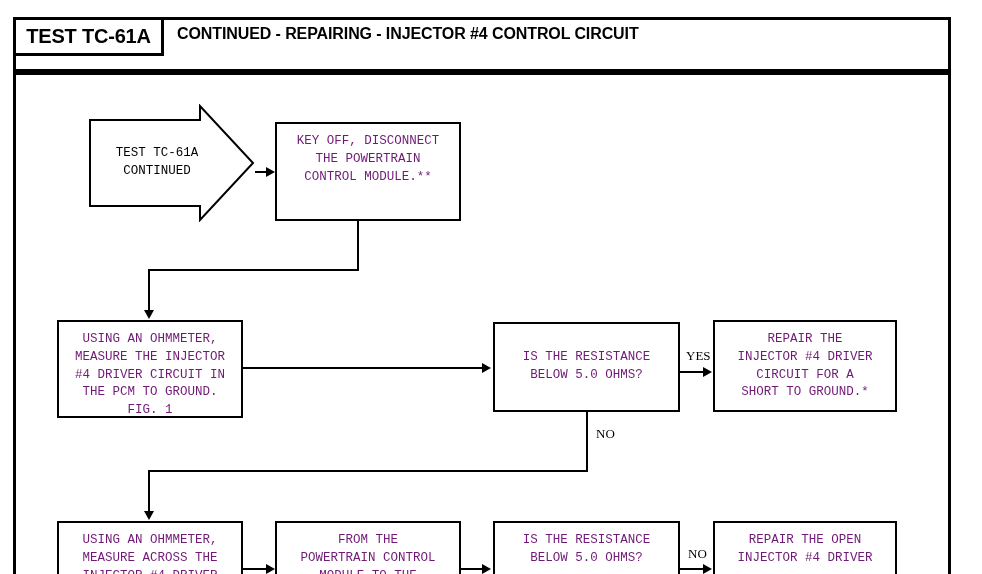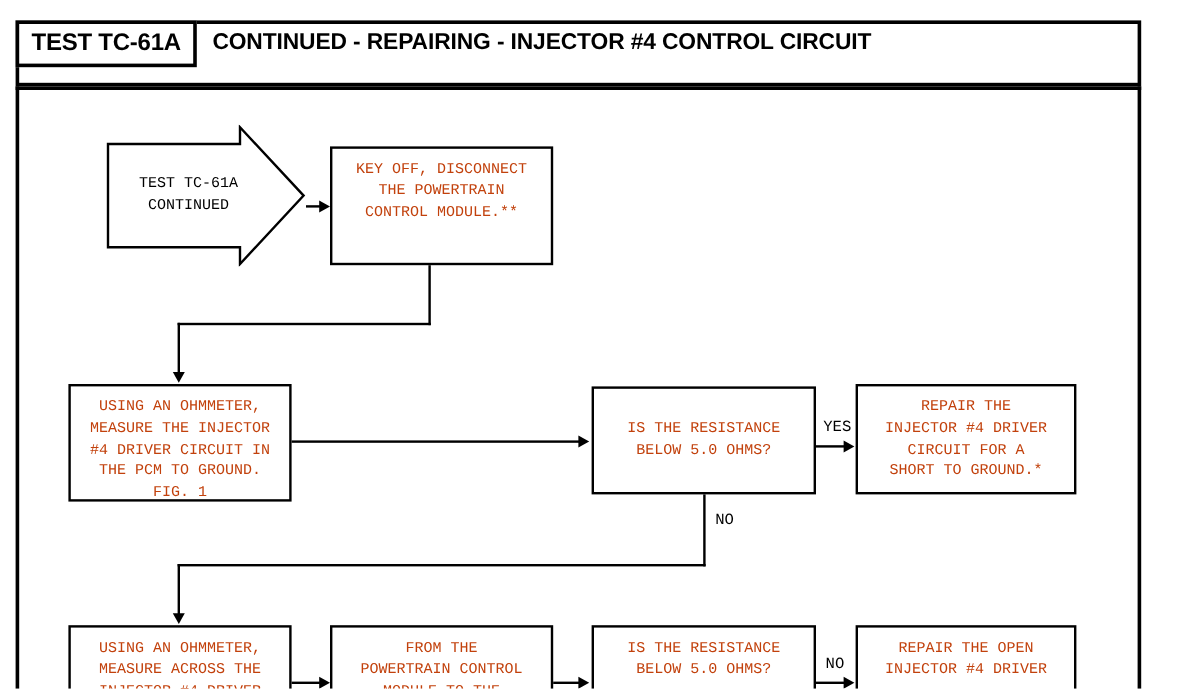--- a/index.html
+++ b/index.html
@@ -54,36 +54,36 @@
     font-weight: bold;
     font-size: 20px;
     letter-spacing: -0.2px;
     color: #000;
   }
   .header-title {
     position: absolute;
     left: 177px;
     top: 25px;
     font-weight: bold;
-    font-size: 19px;
+    font-size: 16px;
     letter-spacing: -0.1px;
     color: #000;
     white-space: nowrap;
   }
 
   
   .node {
     position: absolute;
     box-sizing: border-box;
     border: 2px solid #000;
     background: #fff;
     font-family: "Liberation Mono", monospace;
     font-size: 12.5px;
     line-height: 1.42;
-    color: #c2410c;
+    color: #701a75;
     text-align: center;
     white-space: pre;
   }
   .node.pad-top { padding-top: 9px; }
   .node.vcenter {
     display: flex;
     align-items: center;
     justify-content: center;
   }
 
@@ -135,21 +135,21 @@
     position: absolute;
     width: 0; height: 0;
     border-top: 9px solid #000;
     border-left: 5px solid transparent;
     border-right: 5px solid transparent;
   }
 
   
   .branch-label {
     position: absolute;
-    font-family: Liberation Mono, monospace;
+    font-family: Liberation Serif, serif;
     font-size: 13px;
     color: #000;
     white-space: nowrap;
   }
 </style>
 </head>
 <body>
 
 <div id="page">
 

